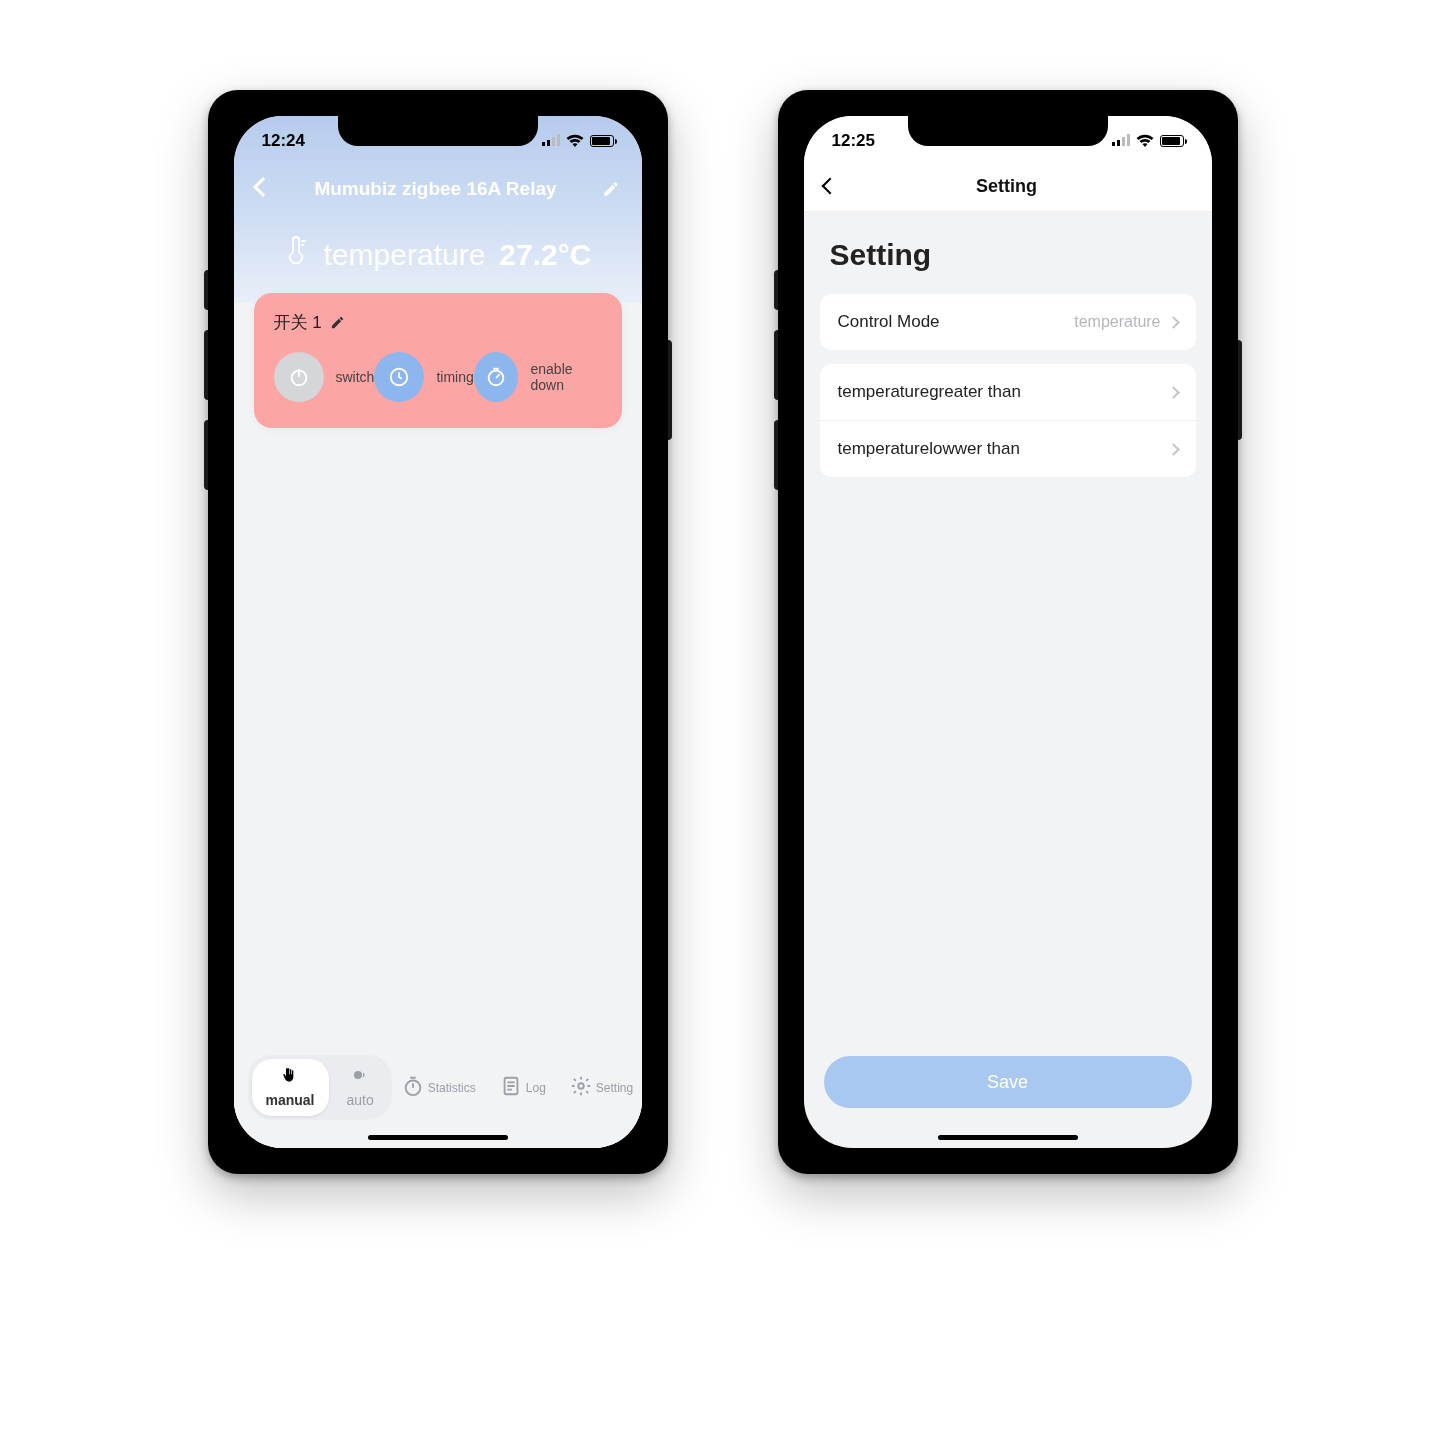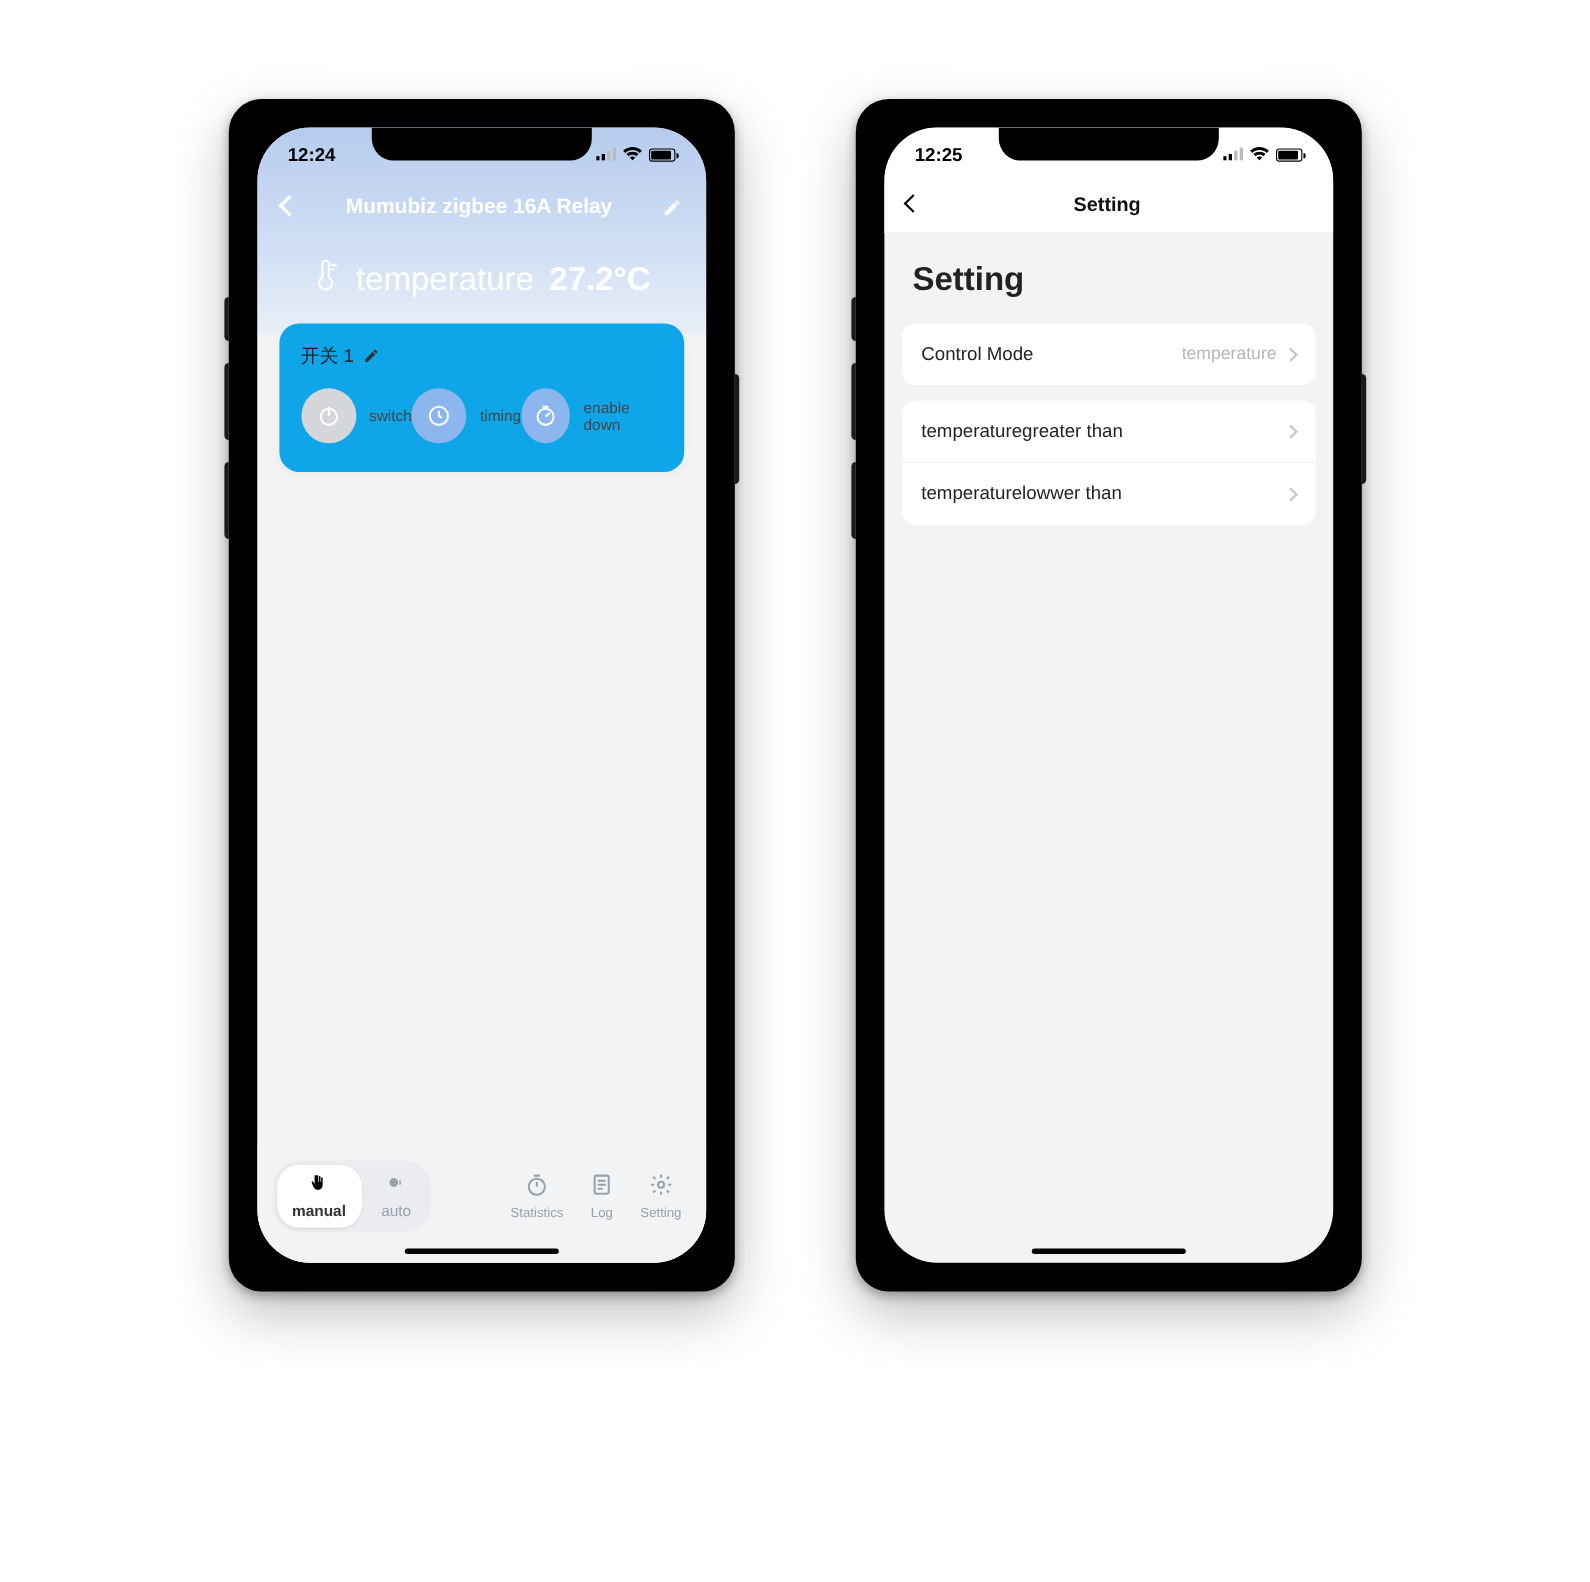--- a/index.html
+++ b/index.html
@@ -114,21 +114,21 @@
   .readings{
     display:flex; flex-direction:column; align-items:center; gap:14px;
     padding: 26px 0 0;
     color:#fff;
   }
   .reading-row{
     display:flex; align-items:center; gap:14px; font-size:30px; font-weight:400;
   }
   .reading-row .val{ font-weight:700; }
   .card{
-    background:#0ea5e9; border-radius:18px; margin: 0 20px;
+    background:#fca5a5; border-radius:18px; margin: 0 20px;
     padding: 18px 20px 26px;
     margin-top: 30px;
     box-shadow: 0 2px 10px rgba(0,0,0,0.04);
   }
   .card-header{
     display:flex; align-items:center; gap:8px; color:#222; font-size:17px; font-weight:500;
     margin-bottom: 18px;
   }
   .pencil-dark svg path{ fill:#333 }
   .actions{
@@ -155,21 +155,21 @@
     background:#ebecef; border-radius:24px; display:flex; align-items:center;
     padding:4px; gap:4px;
   }
   .seg-opt{
     display:flex; align-items:center; gap:6px; padding:8px 14px; border-radius:20px;
     font-size:14px; color:#9aa0a8;flex-direction:column;
   }
   .seg-opt.active{ background:#fff; color:#333; font-weight:600; box-shadow:0 1px 3px rgba(0,0,0,0.08);}
   .nav-items{ flex:1; display:flex; justify-content:flex-end; gap:24px; padding-right:8px;}
   .nav-item{
-    display:flex; flex-direction:column; align-items:center; gap:4px; color:#9aa0a8; font-size:12px;
+    display:flex; align-items:center; gap:4px; color:#9aa0a8; font-size:12px;
   }
 
   
   .s2{ background:#f2f3f5; }
   .s2 .status-bar{ color:#000; }
   .s2-header{
     display:flex; align-items:center; padding: 10px 20px 14px;
     background:#fff; border-bottom:1px solid #eee;
   }
   .chevron-left-dark{
@@ -396,14 +396,17 @@
       </div>
       <div class="row">
         <span>temperaturelowwer than</span>
         <span class="right">
             <span class="chev-right"></span>
           </span>
       </div>
     </div>
 
 
+    <button class="save-btn">
+      <span>Save</span>
+    </button>
   </div>
 </div>
 
 </body></html>

